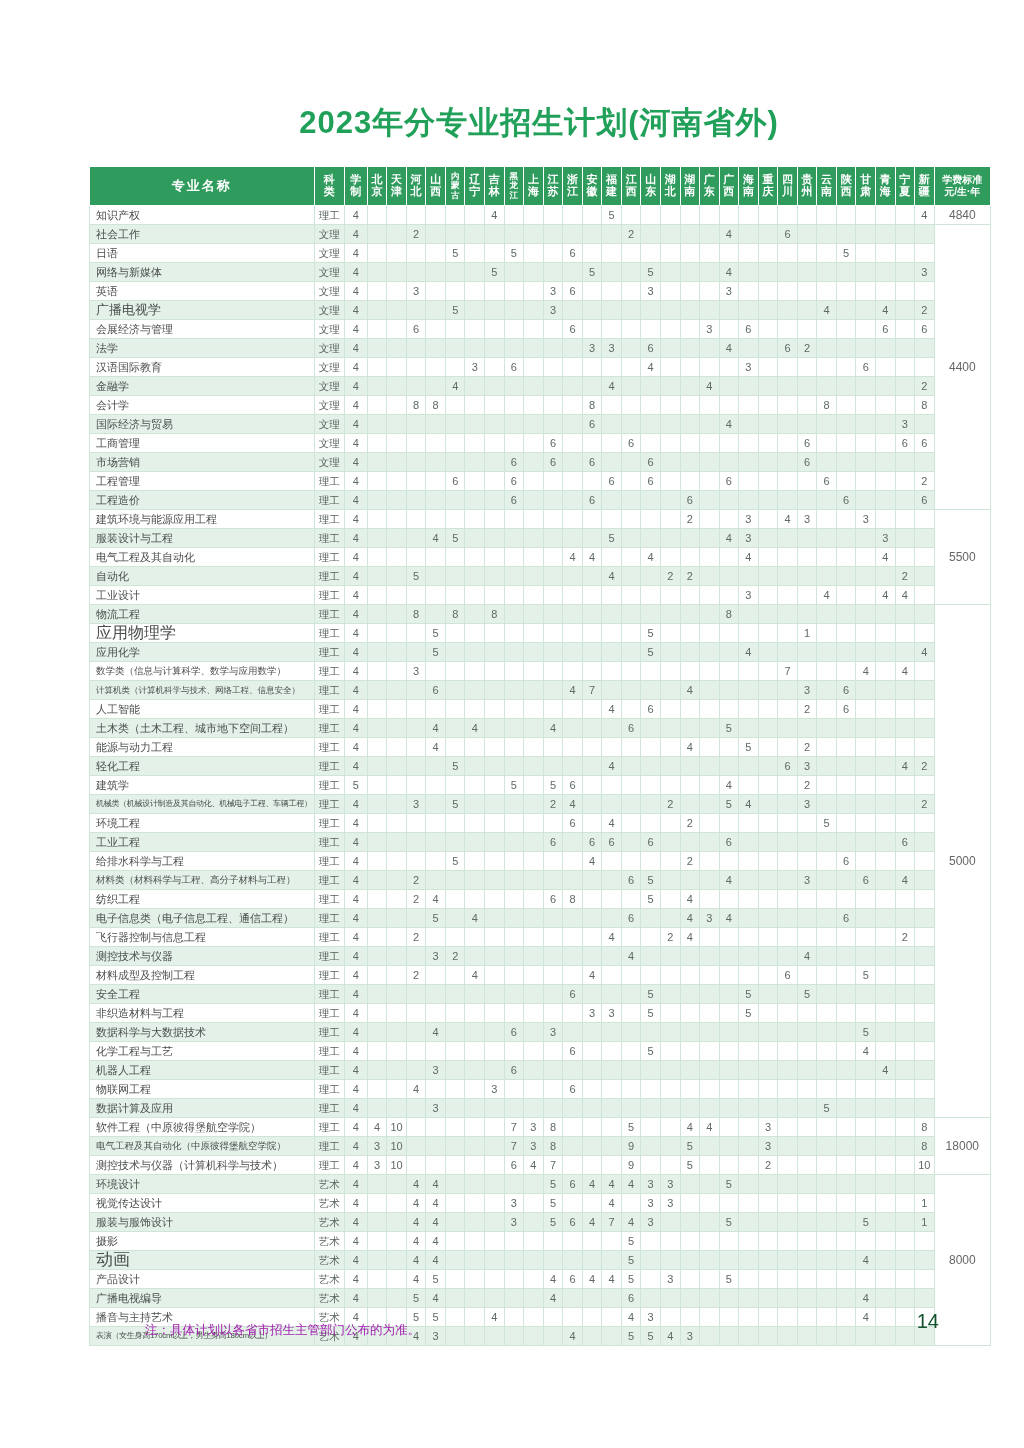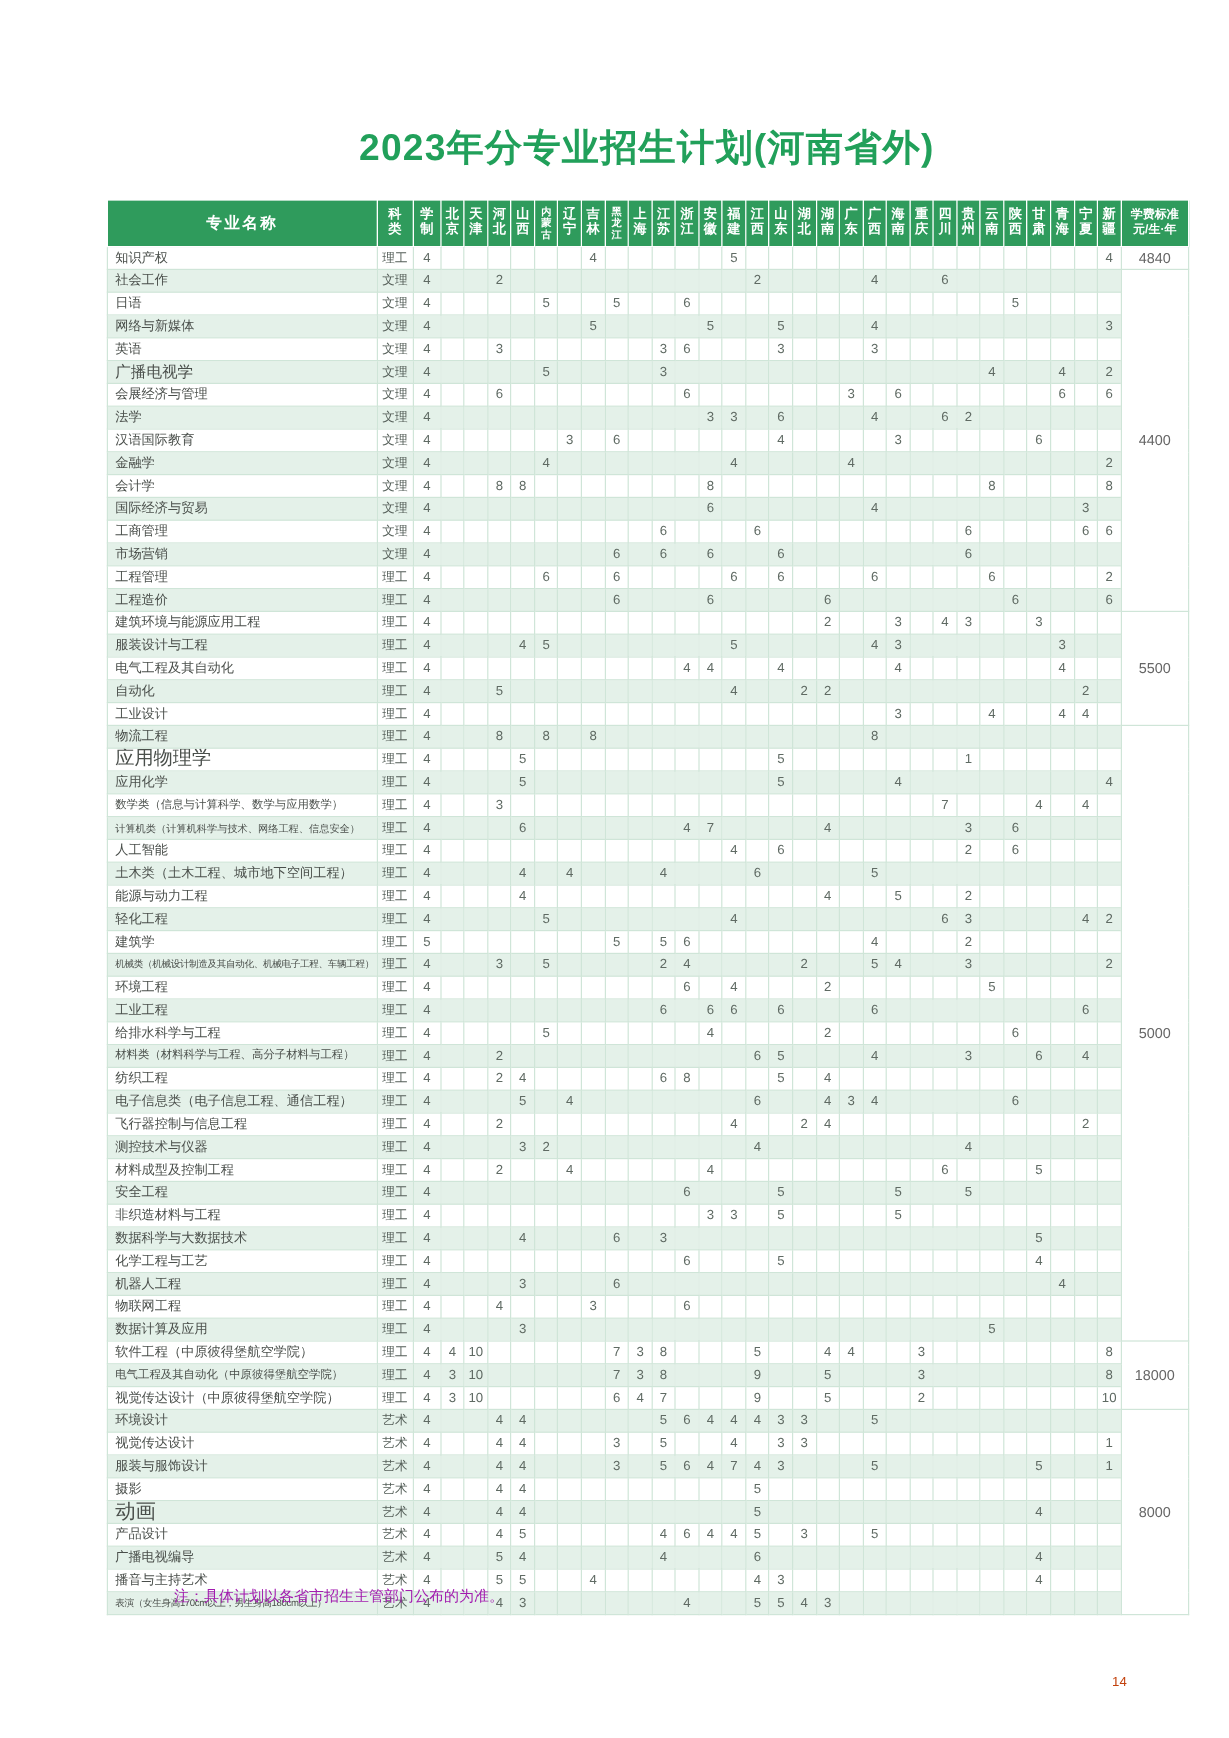--- a/index.html
+++ b/index.html
@@ -17,21 +17,21 @@
   th.major-h { font-size:13px; letter-spacing:2px; }
   th.fee-h { font-size:10px; white-space:pre-line; line-height:1.25; }
   tbody tr { height:18.5px; }
   tbody tr.alt td { background:#e4f1e9; }
   tbody td { background:#ffffff; color:#5f6a63; font-size:11px; text-align:center;
              padding:0; line-height:18px; overflow:hidden; }
   td.major { text-align:left; padding-left:6px; color:#4a4f4b; white-space:nowrap; }
   td.cat { font-size:10.5px; color:#56605a; }
   td.fee { background:#ffffff !important; font-size:12px; color:#666; }
   .note { position:absolute; left:74px; top:1322px; font-size:12.5px; color:#a21caf;padding-left:44px; }
-  .pagenum { position:absolute; right:112px; top:1396px; font-size:11px; color:#c2410c; }
+  .pagenum { position:absolute; right:112px; top:1310px; font-size:20px; color:#14532d; }
 </style>
 </head>
 <body>
 
 <div class="page">
   <div class="title">2023年分专业招生计划(河南省外)</div>
   <div class="tablewrap">
     <table>
       <colgroup id="cols">
           <col style="width: 224px;">
@@ -1839,21 +1839,21 @@
             <td class="val"></td>
             <td class="val"></td>
             <td class="val"></td>
             <td class="val"></td>
             <td class="val"></td>
             <td class="val"></td>
             <td class="val"></td>
             <td class="val">8</td>
           </tr>
           <tr>
-            <td class="major" style="font-size:11px">视觉传达设计（中原彼得堡航空学院）</td>
+            <td class="major" style="font-size:11px">测控技术与仪器（计算机科学与技术）</td>
             <td class="cat">理工</td>
             <td class="dur">4</td>
             <td class="val">3</td>
             <td class="val">10</td>
             <td class="val"></td>
             <td class="val"></td>
             <td class="val"></td>
             <td class="val"></td>
             <td class="val"></td>
             <td class="val">6</td>

